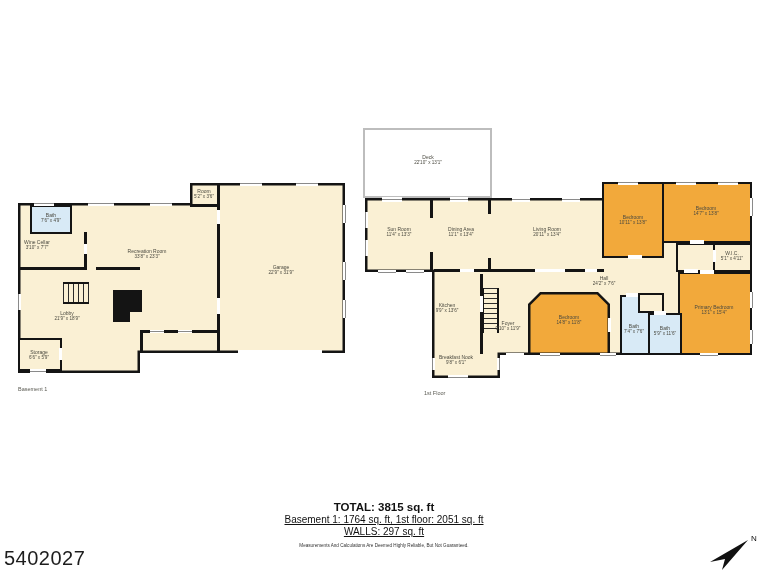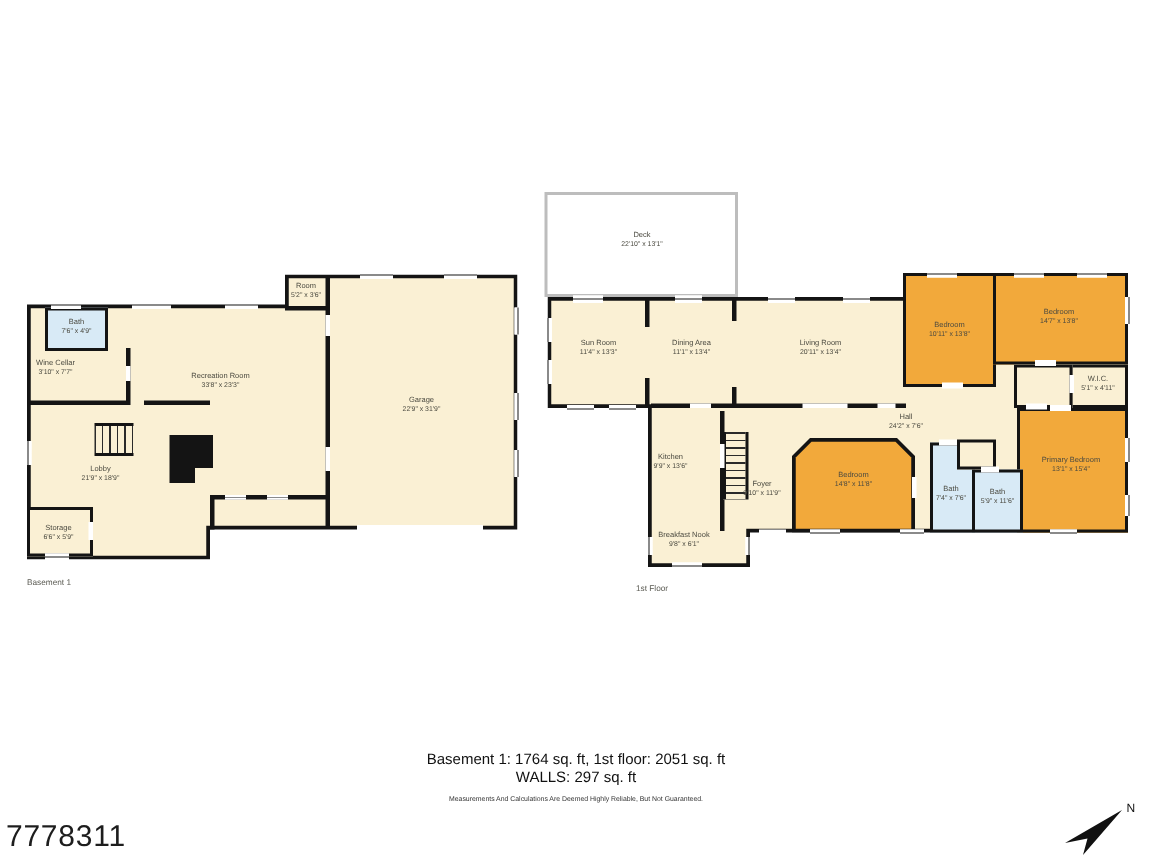--- a/index.html
+++ b/index.html
@@ -5,37 +5,38 @@
   html,body{margin:0;padding:0;background:#ffffff;}
   body{font-family:"Liberation Sans", sans-serif;}
   #canvas{position:relative;width:768px;height:576px;background:#ffffff;overflow:hidden;}
   .abs{position:absolute;box-sizing:border-box;}
   .plan-label{position:absolute;width:100px;margin-left:-50px;text-align:center;color:#4b4a40;pointer-events:none;}
   .plan-label .rname{font-size:5px;line-height:6px;}
   .plan-label .rdims{font-size:4.6px;line-height:6px;}
   .caption{position:absolute;font-size:5.5px;color:#5a5a52;}
   #summary{position:absolute;left:0;right:0;top:501px;text-align:center;color:#111;}
   #summary .total{font-size:11.5px;font-weight:bold;line-height:13px;}
-  #summary .sline{font-size:10px;line-height:12px;}
+  #summary .sline{font-size:10px;line-height:12px;text-decoration:underline;}
   #summary .disclaimer{font-size:4.6px;color:#333;margin-top:5px;}
   #listing-id{position:absolute;left:4px;top:547px;font-size:20px;color:#1d1d1d;letter-spacing:0.5px;}
   #north{position:absolute;left:704px;top:530px;width:58px;height:44px;}
 </style>
 </head>
 <body>
 
 <div id="canvas">
 
   <div id="summary">
+    <div class="total">TOTAL: 3815 sq. ft</div>
     <div class="sline">Basement 1: 1764 sq. ft, 1st floor: 2051 sq. ft</div>
     <div class="sline">WALLS: 297 sq. ft</div>
     <div class="disclaimer">Measurements And Calculations Are Deemed Highly Reliable, But Not Guaranteed.</div>
   </div>
 
-  <div id="listing-id">7778311</div>
+  <div id="listing-id">5402027</div>
 
   <svg id="north" viewBox="0 0 58 44">
     <polygon points="44,10 6,32 21,29 18,40" fill="#111111"></polygon>
     <text x="47" y="11" font-size="8" fill="#111111" style="font-family:'Liberation Sans',sans-serif;">N</text>
   </svg>
 
 <div class="abs" style="inset: 0px; background: rgb(20, 20, 20); clip-path: polygon(18px 203px, 190px 203px, 190px 183px, 345px 183px, 345px 353px, 140px 353px, 140px 373px, 18px 373px);"></div>
     <div class="abs" style="inset: 0px; background: rgb(250, 240, 212); clip-path: polygon(20.5px 205.5px, 192.5px 205.5px, 192.5px 185.5px, 342.5px 185.5px, 342.5px 350.5px, 137.5px 350.5px, 137.5px 370.5px, 20.5px 370.5px);"></div>
     <div class="abs" style="left: 217px; top: 185px; width: 3px; height: 166px; background: rgb(20, 20, 20);"></div>
     <div class="abs" style="left: 190px; top: 204px; width: 30px; height: 3px; background: rgb(20, 20, 20);"></div>

